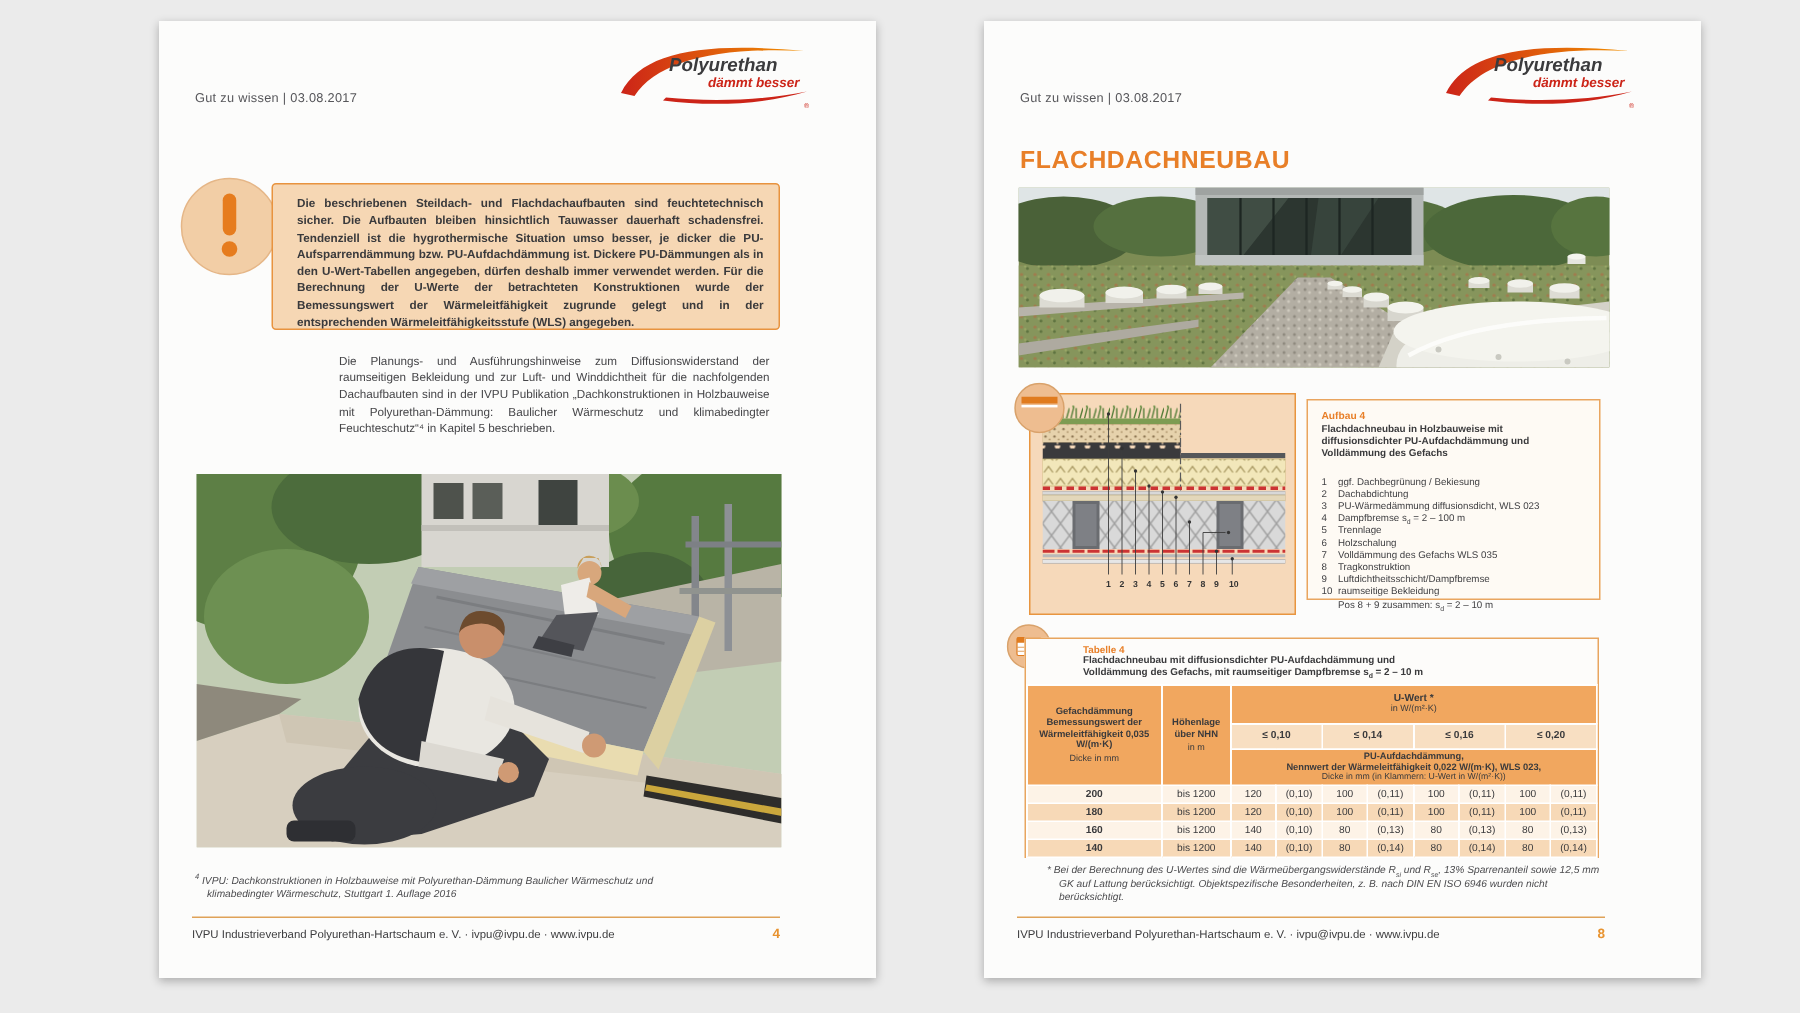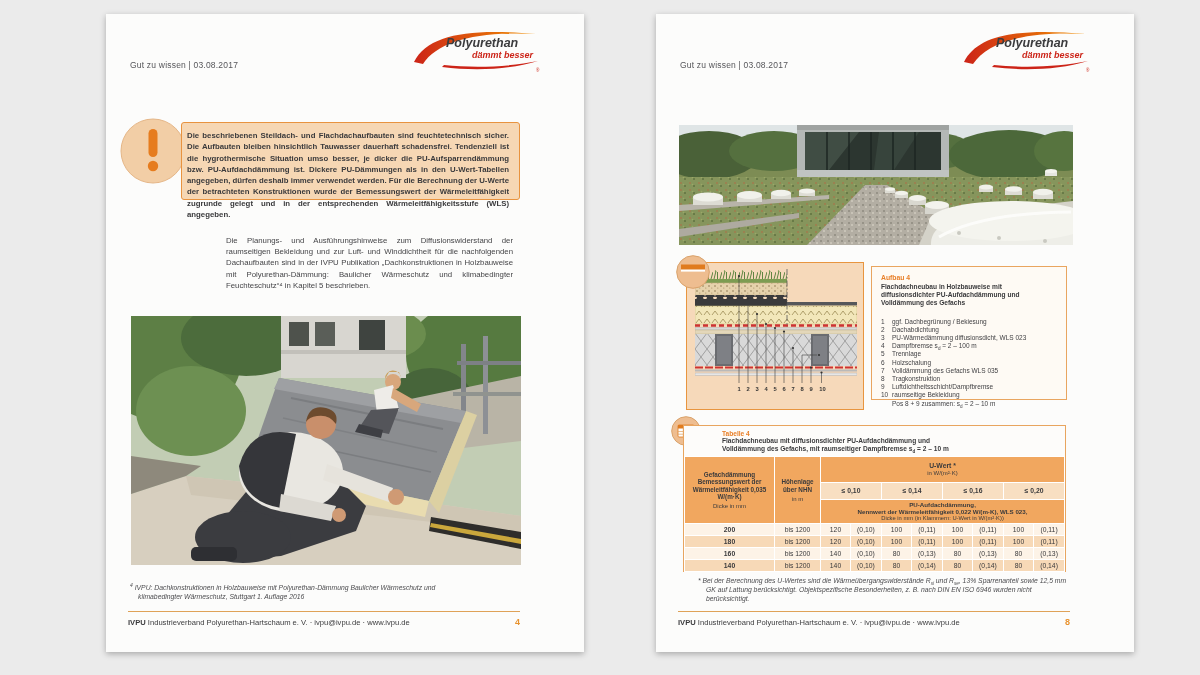--- a/index.html
+++ b/index.html
@@ -15,35 +15,35 @@
   }
   #pageL{left:106px}
   #pageR{left:656px}
 
   .date{position:absolute;left:24px;top:46px;font-size:8.5px;color:#56565a;letter-spacing:.2px}
   .logo{position:absolute;left:306px;top:12px;width:130px;height:52px}
 
   
   .alert-circle{position:absolute;left:14px;top:104px;width:66px;height:66px}
   .alert-box{
-    position:absolute;left:75px;top:108px;width:339px;height:78px;
+    position:absolute;left:75px;top:108px;width:339px;height:98px;
     background:#f6d7b4;border:1.5px solid #e8933f;border-radius:3px;
-    box-sizing:border-box;padding:7px 10px 5px 5px;
+    box-sizing:border-box;padding:7px 10px 5px 16px;
   }
   .alert-box p{margin:0;font-size:7.8px;font-weight:bold;line-height:11.3px;color:#3a3a3c;text-align:justify}
   .para{position:absolute;left:120px;top:221px;width:287px;font-size:7.8px;line-height:11.2px;color:#454548;text-align:justify}
   .photoL{position:absolute;left:25px;top:302px;width:390px;height:249px}
   .fn{font-size:6.8px;font-style:italic;line-height:8.8px;color:#4b4b4e}
   .fnL{position:absolute;left:24px;top:570px;width:324px;padding-left:8px;text-indent:-8px}
   .fnR{position:absolute;left:42px;top:563px;width:370px;padding-left:8px;text-indent:-8px}
   sup{font-size:5px;line-height:0}
   sub{font-size:4.6px;line-height:0}
   .frule{position:absolute;left:22px;top:597px;width:392px;height:1px;background:#dfa258}
   .footer{position:absolute;left:22px;top:603px;width:392px;display:flex;align-items:baseline;font-size:7.6px;color:#3c3c3e;white-space:pre}
-  .footer b{font-weight:bold}
+  .footer b{font-weight:normal}
   .footer .pg{margin-left:auto;color:#e8932f;font-weight:bold;font-size:9px}
 
   
   .fd-title{position:absolute;left:24px;top:84px;font-size:16.5px;font-weight:bold;color:#e87f28;letter-spacing:.4px}
   .photoR{position:absolute;left:23px;top:111px;width:394px;height:120px}
 
   .diagram-card{
     position:absolute;left:30px;top:248px;width:178px;height:148px;
     background:#f6d9ba;border:1px solid #e8953f;box-sizing:border-box;padding:6px 7px 2px 8px;
   }
@@ -200,20 +200,21 @@
           <stop offset="1" stop-color="#f29100"></stop>
       </linearGradient>
     </defs>
     <path d="M2,36 C16,8 58,2 124,8 C66,5 26,15 11,38 Z" fill="url(#lgrB)"></path>
     <text x="34" y="21" font-size="12.5" font-weight="bold" font-style="italic" fill="#3b3b3d">Polyurethan</text>
     <text x="60" y="32" font-size="9" font-weight="bold" font-style="italic" fill="#cc2418">dämmt besser</text>
     <path d="M30,41 C62,45 96,44 126,35 C97,41 62,42 32,39 Z" fill="#cc2418"></path>
     <text x="124" y="46" font-size="4.5" fill="#cc2418">®</text>
   </svg>
 
+  <div class="fd-title">FLACHDACHNEUBAU</div>
 
   <svg class="photoR" viewBox="0 0 394 120" preserveAspectRatio="none">
     <defs>
       <pattern id="sedum" width="9" height="7" patternUnits="userSpaceOnUse">
         <circle cx="2" cy="2" r="1.1" fill="#a07c4e"></circle>
           <circle cx="6" cy="5" r="1" fill="#5e7340"></circle>
           <circle cx="4.5" cy="3.5" r="0.8" fill="#9aa866"></circle>
       </pattern>
       <pattern id="grav" width="7" height="6" patternUnits="userSpaceOnUse">
         <circle cx="2" cy="2" r="1" fill="#8e897e"></circle>

